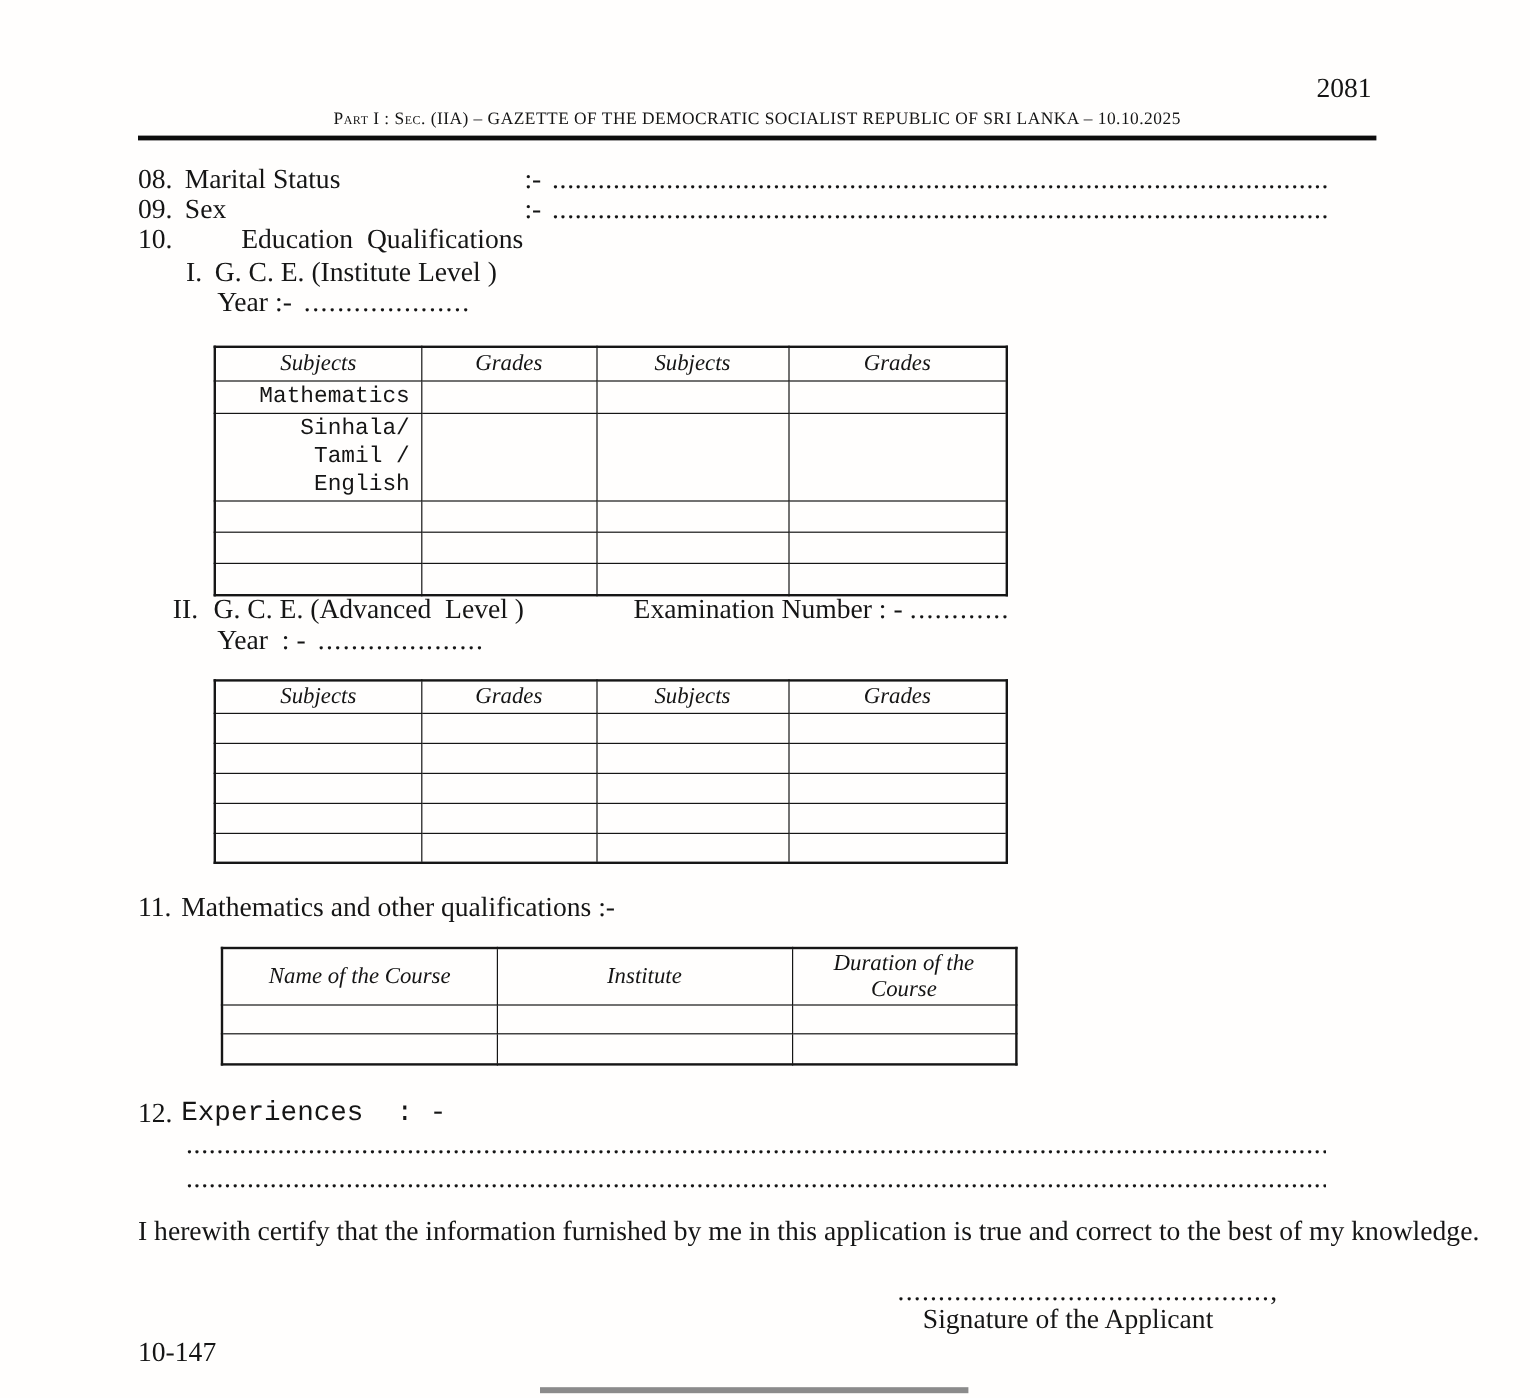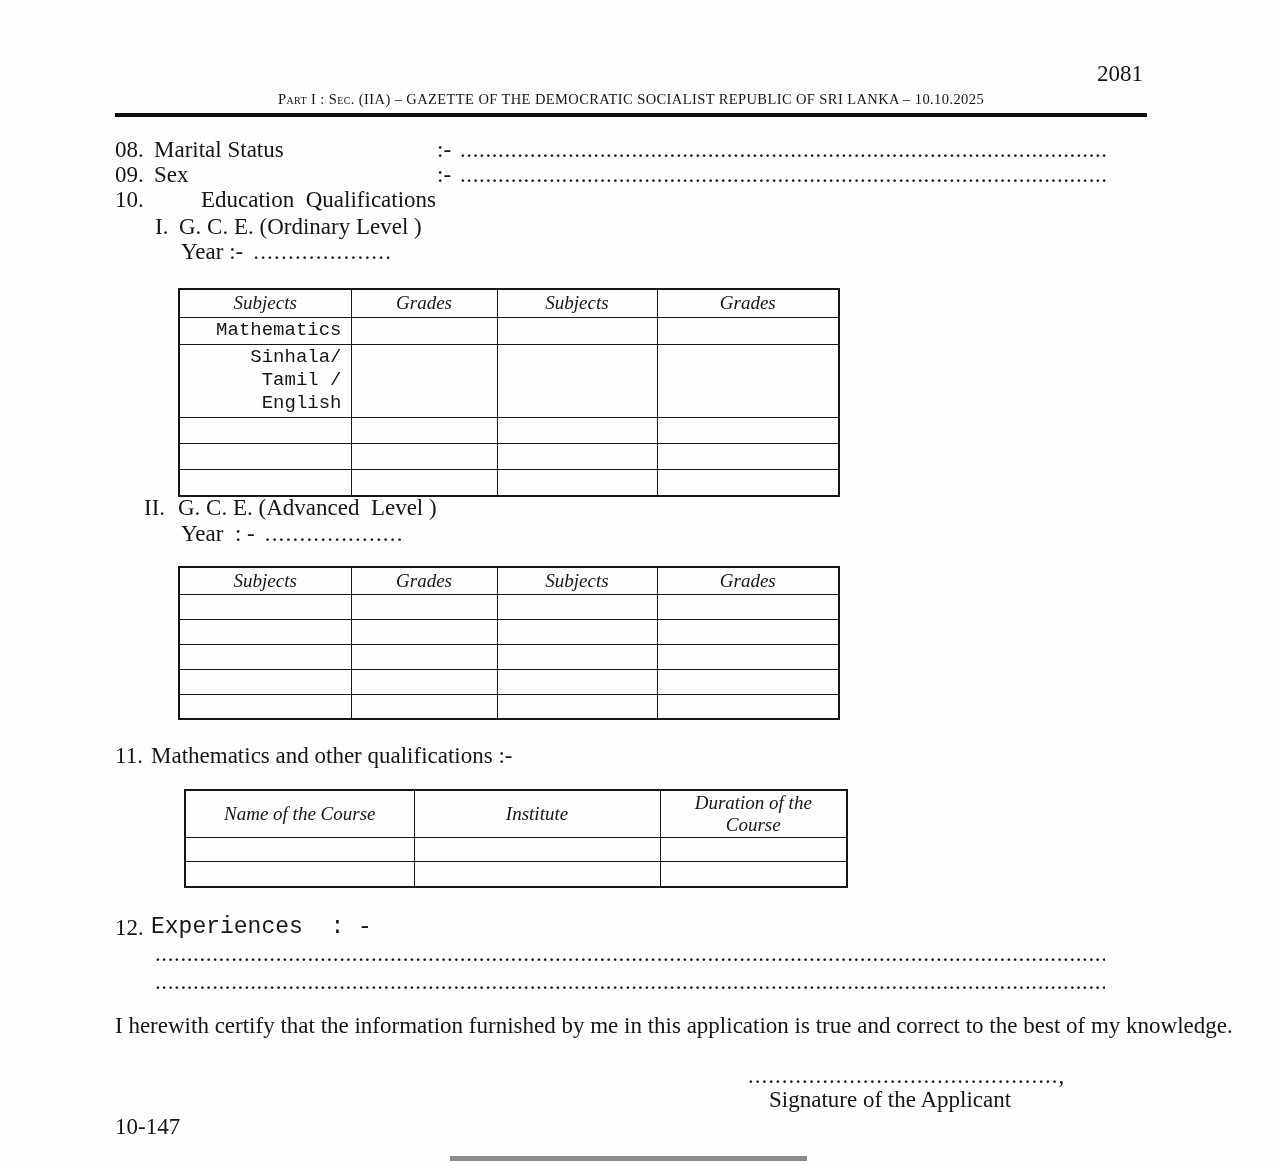--- a/index.html
+++ b/index.html
@@ -80,21 +80,21 @@
 
   <div class="abs t" style="left:115px; top:163px;">09.</div>
   <div class="abs t" style="left:154px; top:163px;text-align:right;">Sex</div>
   <div class="abs t" style="left:437px; top:163px;">:-</div>
   <div class="abs t" style="left:460px; top:163px;"><span class="dots-clip" style="width:648px;">........................................................................................................................................................................................................................................................</span></div>
 
   <div class="abs t" style="left:115px; top:188px;">10.</div>
   <div class="abs t pre" style="left:154px; top:188px;margin-left:47px;">Education  Qualifications</div>
 
   <div class="abs t" style="left:155px; top:215px;">I.</div>
-  <div class="abs t" style="left:179px; top:215px;">G. C. E. (Ordinary Level )</div>
+  <div class="abs t" style="left:179px; top:215px;">G. C. E. (Institute Level )</div>
   <div class="abs t" style="left:181px; top:240px;">
     <span>Year :-</span><span class="inline-dots gap-l">....................</span>
   </div>
 
   <table class="grid abs" style="left:178px; top:288px; width:660px;">
     <colgroup>
         <col style="width:172px">
         <col style="width:146px">
         <col style="width:160px">
         <col style="width:182px">
@@ -136,20 +136,23 @@
         <td class="subj"></td>
         <td></td>
         <td></td>
         <td></td>
       </tr>
     </tbody>
   </table>
 
   <div class="abs t" style="left:144px; top:496px;">II.</div>
   <div class="abs t pre" style="left:178px; top:496px;">G. C. E. (Advanced  Level )</div>
+  <div class="abs t" style="left:528px; top:496px;">
+    <span>Examination Number : -</span><span class="inline-dots" style="margin-left:6px;">............</span>
+  </div>
   <div class="abs t" style="left:181px; top:522px;">
     <span class="pre">Year  : -</span><span class="inline-dots gap-l">....................</span>
   </div>
 
   <table class="grid abs" style="left:178px; top:566px; width:660px;">
     <colgroup>
         <col style="width:172px">
         <col style="width:146px">
         <col style="width:160px">
         <col style="width:182px">

